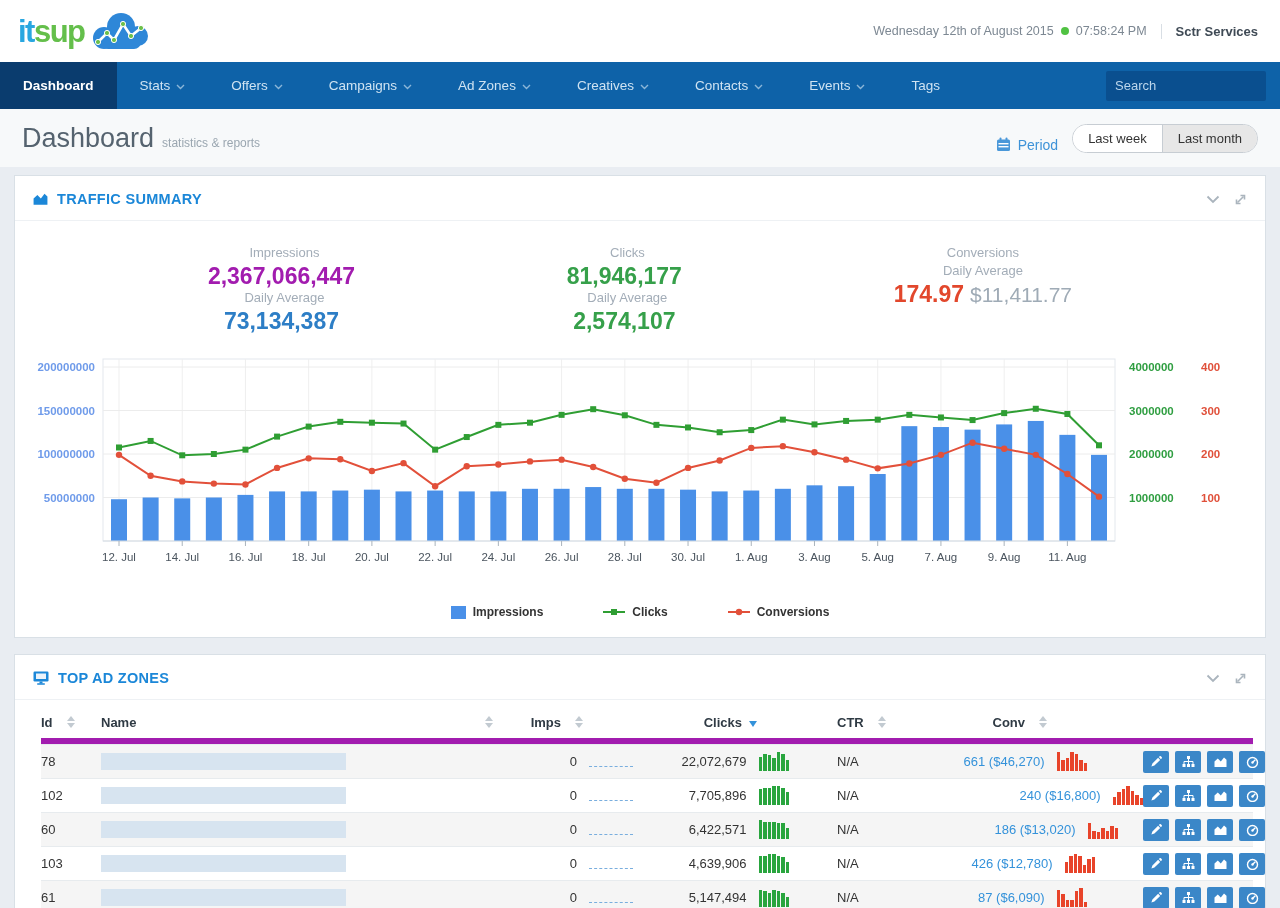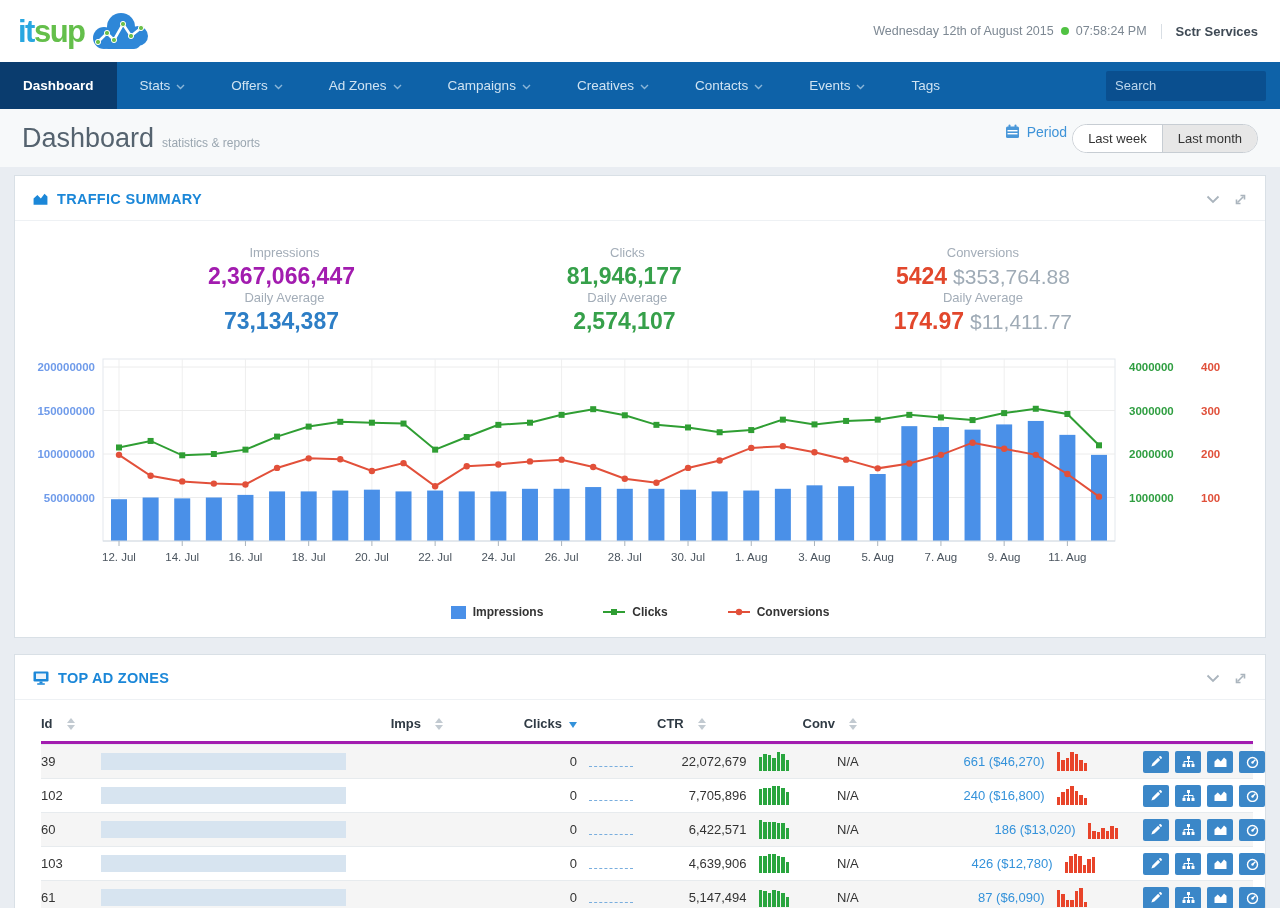--- a/index.html
+++ b/index.html
@@ -24,21 +24,21 @@
   .nav-caret { opacity:.65; margin-top:2px; }
   .nav-spacer { flex:1; }
   .nav-search { align-self:center; display:flex; align-items:center; width:160px; height:30px; background:#0a4f8f; border-radius:2px; padding:0 9px; }
   .nav-search input { flex:1; background:transparent; border:none; outline:none; color:#e8f1f8; font-size:13px; font-family:"Liberation Sans",sans-serif; }
   .nav-search input::placeholder { color:#bcd6ec; }
 
   
   .title-strip { height:58px; background:#f7f9fa; display:flex; align-items:center; justify-content:space-between; padding:0 22px; }
   .page-title { font-size:27px; color:#55636f; font-weight:normal; }
   .page-subtitle { font-size:12px; color:#9aa6b0; margin-left:8px; }
-  .period-wrap { display:flex; align-items:flex-start; gap:5px; }
+  .period-wrap { display:flex; align-items:flex-end; gap:14px; }
   .period-label { display:flex; align-items:center; gap:7px; color:#3e93d8; font-size:14px; }
   .seg-group { display:flex; border:1px solid #c7cdd3; border-radius:16px; overflow:hidden; background:#fff; }
   .seg-btn { padding:6px 15px; font-size:13px; color:#333; background:#fff; cursor:pointer; }
   .seg-btn + .seg-btn { border-left:1px solid #c7cdd3; }
   .seg-btn.selected { background:#e7e7e7; }
 
   
   .content { padding:8px 14px 0 14px; }
   .panel { background:#fff; border:1px solid #d9e0e6; margin-bottom:16px; }
   .panel-head { display:flex; align-items:center; padding:15px 18px 13px 18px; border-bottom:1px solid #eef1f4; }
@@ -54,21 +54,21 @@
   .stat-secondary { font-size:21px; color:#9fabb6; font-weight:normal; margin-left:6px; }
 
   
   .chart-wrap { padding:6px 10px 0 10px; }
   .legend { display:flex; justify-content:center; gap:60px; padding:2px 0 18px 0; font-size:12px; font-weight:bold; color:#333; }
   .legend-item { display:flex; align-items:center; gap:7px; }
 
   
   .tbl { padding:6px 12px 0 26px; }
   .tr { display:grid; grid-template-columns:60px 392px 140px 180px 140px 190px 122px; align-items:center; height:34px; border-top:1px solid #e7ebee; font-size:13px; }
-  .tr.head { height:38px; border-top:none; font-weight:bold; color:#2f3a44; border-bottom:3px solid #a21caf; }
+  .tr.head { height:38px; border-top:none; font-weight:bold; color:#2f3a44; border-bottom:6px solid #a21caf; }
   .tr.stripe { background:#f5f5f5; }
   .cell { display:flex; align-items:center; }
   .c-right { justify-content:flex-end; }
   .sorts { display:inline-flex; flex-direction:column; gap:2px; margin-left:14px; }
   .sorts .up { width:0; height:0; border-left:4px solid transparent; border-right:4px solid transparent; border-bottom:5px solid #c2cad1; }
   .sorts .dn { width:0; height:0; border-left:4px solid transparent; border-right:4px solid transparent; border-top:5px solid #c2cad1; }
   .sort-desc { width:0; height:0; border-left:4.5px solid transparent; border-right:4.5px solid transparent; border-top:6px solid #3492da; margin-left:7px; margin-top:3px; }
   .redact { width:245px; height:17px; background:#d7e4f0; }
   .imps-dash { width:44px; border-bottom:1px dashed #79aede; margin-left:12px; align-self:center; margin-top:10px; }
   .spark { display:flex; align-items:flex-end; gap:1px; height:19px; margin-left:12px; }
@@ -123,27 +123,27 @@
           <path d="M1 1 L4.5 4.5 L8 1" fill="none" stroke="currentColor" stroke-width="1.4"></path>
         </svg>
       </div>
       <div class="nav-item">
         <span>Offers</span>
         <svg class="nav-caret" width="9" height="6" viewBox="0 0 9 6">
           <path d="M1 1 L4.5 4.5 L8 1" fill="none" stroke="currentColor" stroke-width="1.4"></path>
         </svg>
       </div>
       <div class="nav-item">
-        <span>Ad Zones</span>
+        <span>Campaigns</span>
         <svg class="nav-caret" width="9" height="6" viewBox="0 0 9 6">
           <path d="M1 1 L4.5 4.5 L8 1" fill="none" stroke="currentColor" stroke-width="1.4"></path>
         </svg>
       </div>
       <div class="nav-item">
-        <span>Campaigns</span>
+        <span>Ad Zones</span>
         <svg class="nav-caret" width="9" height="6" viewBox="0 0 9 6">
           <path d="M1 1 L4.5 4.5 L8 1" fill="none" stroke="currentColor" stroke-width="1.4"></path>
         </svg>
       </div>
       <div class="nav-item">
         <span>Creatives</span>
         <svg class="nav-caret" width="9" height="6" viewBox="0 0 9 6">
           <path d="M1 1 L4.5 4.5 L8 1" fill="none" stroke="currentColor" stroke-width="1.4"></path>
         </svg>
       </div>
@@ -222,21 +222,20 @@
           <div class="stat-value"><span class="v" style="color: rgb(45, 126, 198);">73,134,387</span><span class="stat-secondary"></span></div>
         </div>
         <div class="stat">
           <div class="stat-label">Clicks</div>
           <div class="stat-value"><span class="v" style="color: rgb(54, 160, 74);">81,946,177</span><span class="stat-secondary"></span></div>
           <div class="stat-label">Daily Average</div>
           <div class="stat-value"><span class="v" style="color: rgb(54, 160, 74);">2,574,107</span><span class="stat-secondary"></span></div>
         </div>
         <div class="stat">
           <div class="stat-label">Conversions</div>
-          <div class="stat-value"><span class="v" style="color: rgb(226, 71, 44);">5424</span><span class="stat-secondary">$353,764.88</span></div>
           <div class="stat-label">Daily Average</div>
           <div class="stat-value"><span class="v" style="color: rgb(226, 71, 44);">174.97</span><span class="stat-secondary">$11,411.77</span></div>
         </div>
       </div>
     <div class="chart-wrap">
       <svg id="traffic-chart-svg" width="1224" height="248" viewBox="0 0 1224 248">
           <rect x="78" y="8" width="1012" height="182" fill="none" stroke="#e3e8ed"></rect>
           <line x1="94" y1="8" x2="94" y2="190" stroke="#efefef"></line>
           <line x1="157.2258064516129" y1="8" x2="157.2258064516129" y2="190" stroke="#efefef"></line>
           <line x1="220.4516129032258" y1="8" x2="220.4516129032258" y2="190" stroke="#efefef"></line>
@@ -450,20 +449,27 @@
     </div>
     <div class="tbl" id="adzones-table">
         <div class="tr head">
           <div class="cell ">
             <span>Id</span>
             <span class="sorts">
               <i class="up"></i>
               <i class="dn"></i>
             </span>
           </div>
+          <div class="cell " style="justify-content: space-between;">
+            <span>Name</span>
+            <span class="sorts">
+              <i class="up"></i>
+              <i class="dn"></i>
+            </span>
+          </div>
           <div class="cell c-right" style="padding-right: 50px;">
             <span>Imps</span>
             <span class="sorts">
               <i class="up"></i>
               <i class="dn"></i>
             </span>
           </div>
           <div class="cell c-right" style="padding-right: 56px;">
             <span>Clicks</span>
             <span class="sort-desc"></span>
@@ -478,21 +484,21 @@
           <div class="cell c-right" style="padding-right: 96px;">
             <span>Conv</span>
             <span class="sorts">
               <i class="up"></i>
               <i class="dn"></i>
             </span>
           </div>
           <div class="cell"></div>
         </div>
         <div class="tr stripe">
-          <div class="cell">39</div>
+          <div class="cell">78</div>
           <div class="cell">
             <span class="redact"></span>
           </div>
           <div class="cell c-right">
             <span>0</span>
             <span class="imps-dash"></span>
           </div>
           <div class="cell c-right" style="padding-right:24px">
             <span>22,072,679</span>
             <span class="spark green">
@@ -564,21 +570,21 @@
               <i style="height:16px"></i>
               <i style="height:17.5px"></i>
               <i style="height:17.5px"></i>
               <i style="height:19px"></i>
               <i style="height:19px"></i>
               <i style="height:17.5px"></i>
               <i style="height:13px"></i>
             </span>
           </div>
           <div class="cell pad-l">N/A</div>
-          <div class="cell c-right" style="padding-right:56px">
+          <div class="cell c-right" style="">
             <span class="conv-link">240 ($16,800)</span>
             <span class="spark red">
               <i style="height:8.5px"></i>
               <i style="height:13px"></i>
               <i style="height:16px"></i>
               <i style="height:19px"></i>
               <i style="height:14.5px"></i>
               <i style="height:10px"></i>
               <i style="height:7px"></i>
             </span>

